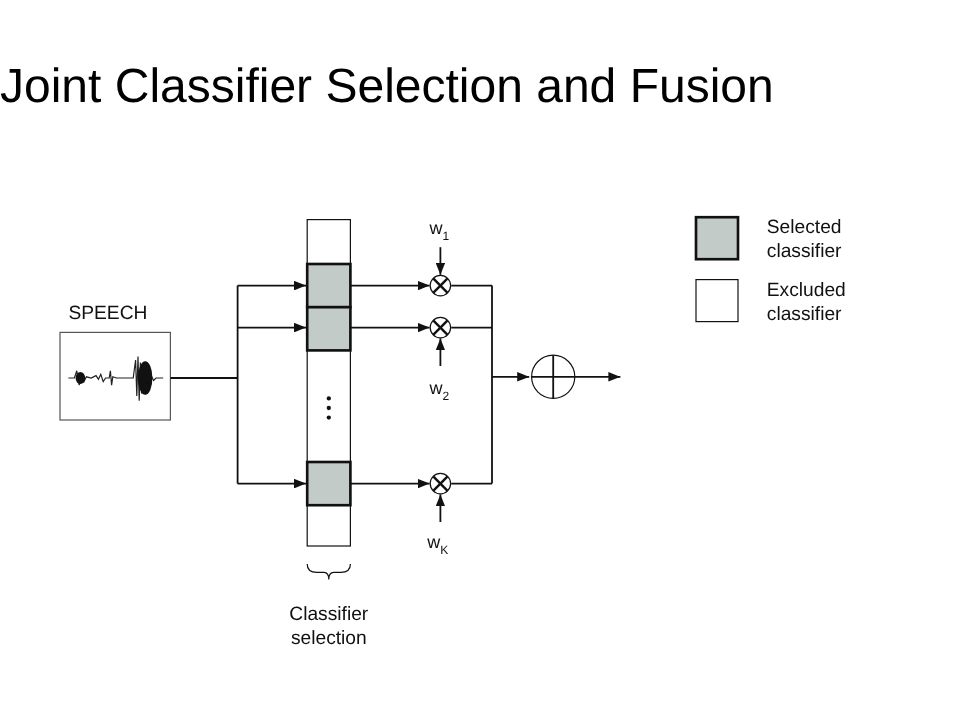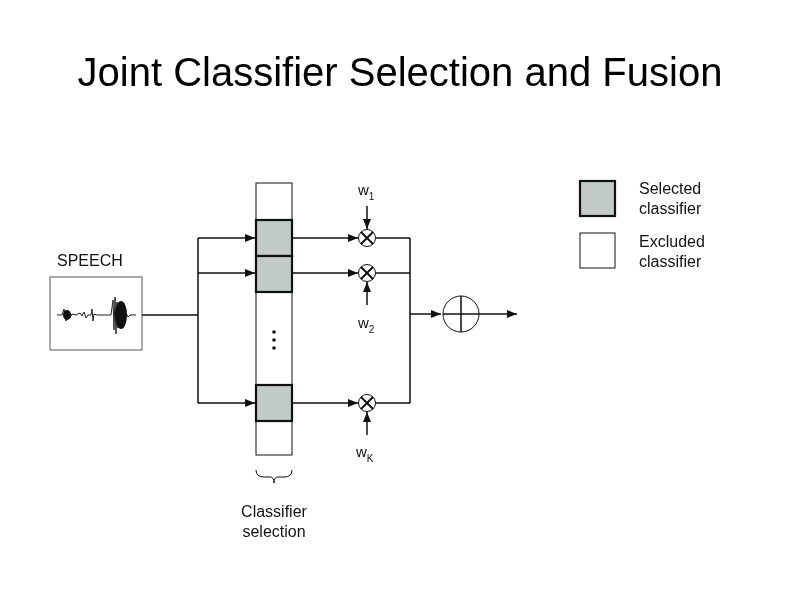--- a/index.html
+++ b/index.html
@@ -1,17 +1,17 @@
 <!DOCTYPE html>
 <html><head>
 <meta charset="utf-8">
 <style>
   html, body { margin:0; padding:0; background:#ffffff; }
   body { width:800px; height:599px; position:relative; overflow:hidden; font-family:"Liberation Sans", sans-serif; }
-  #title { position:absolute; left:0; top:50px; width:800px; text-align:center; font-size:40px; color:#000; }
+  #title { position:absolute; left:0; top:50px; width:800px; text-align:left; font-size:40px; color:#000; }
   svg { position:absolute; left:0; top:0; }
   .lbl { font-family:"Liberation Sans", sans-serif; fill:#111; }
 </style>
 </head>
 <body>
 
 <div id="title">Joint Classifier Selection and Fusion</div>
 
 <svg width="800" height="599" viewBox="0 0 800 599">
   <defs>

